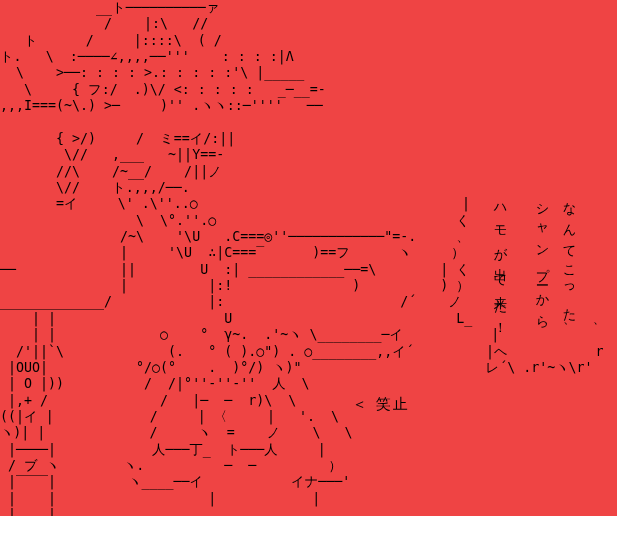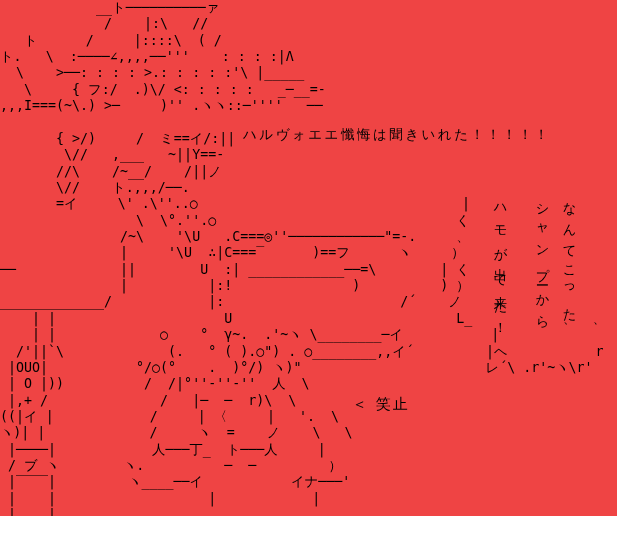--- a/index.html
+++ b/index.html
@@ -91,21 +91,20 @@
  |,+ /              /   |─  ─  r)\  \
 ((|イ |            /     | 〈     |   '.  \
 ヽ)| |             /     ヽ  =    ノ    \   \
  |────|            人───丁_  ト───人     |
  / ブ ヽ        ヽ.          ─  ─         ）
  |‾‾‾‾|         ヽ____──イ           イナ───'
  |    |                   |            |
  |____|
 </pre>
 
-  <div class="overlay dialogue">ハルヴォエエ懺悔は聞きいれた！！！！！</div>
 
   <div class="vtext vcol-1">なんてこった、</div>
 
   <div class="vtext vcol-2">シャンプーから</div>
 
   <div class="vtext vcol-3">ハモが出て来た！</div>
 
   <div class="overlay caption">＜ 笑止</div>
 
 </div>

